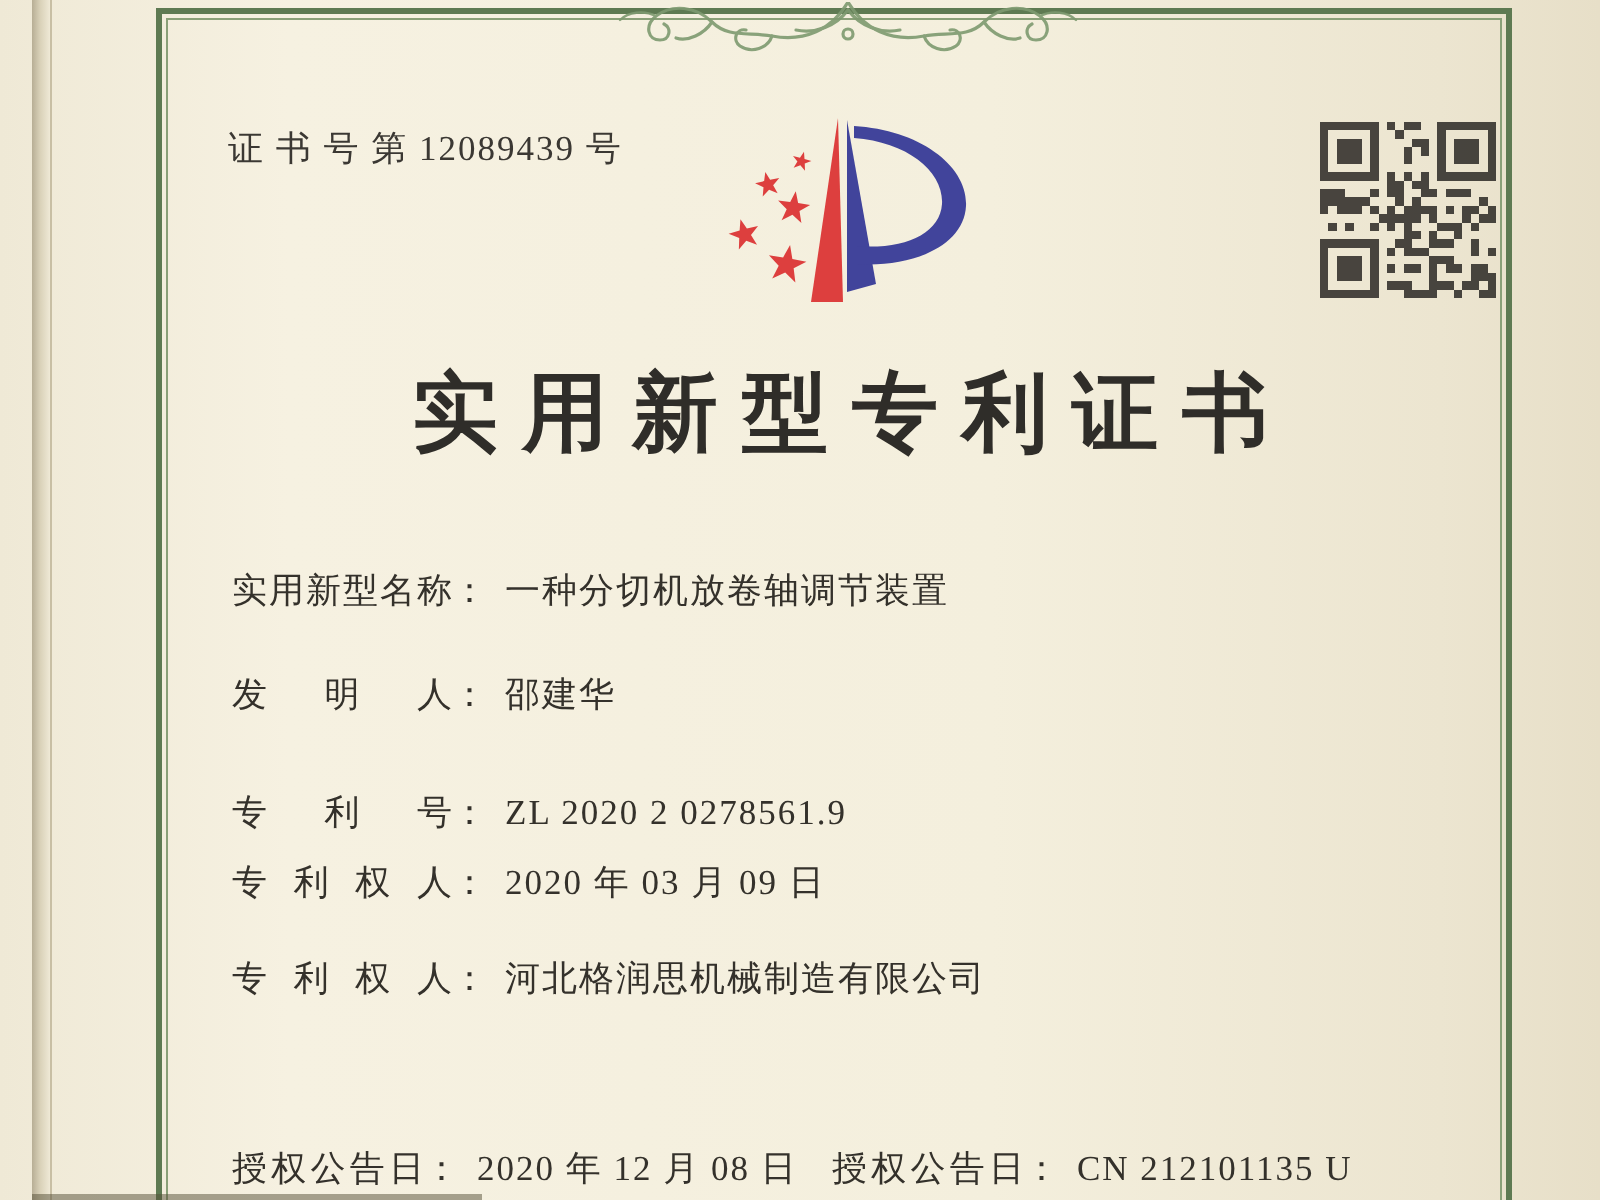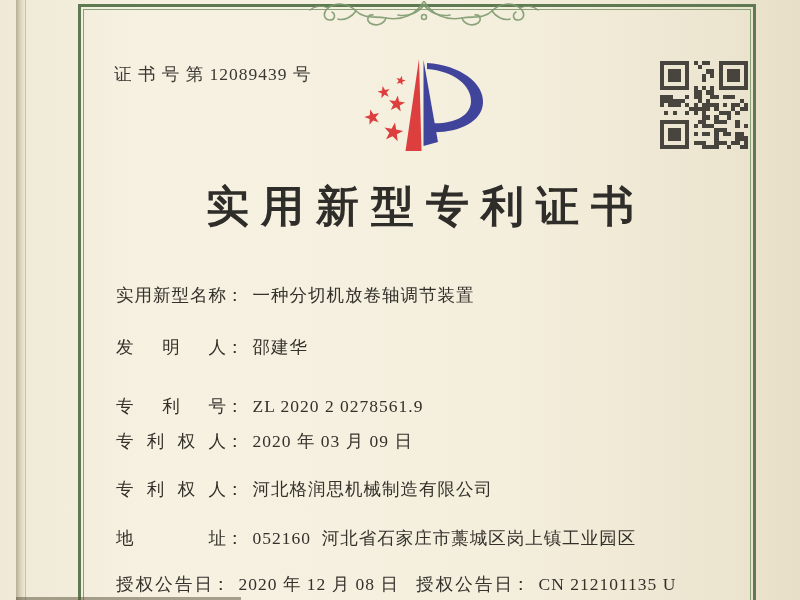--- a/index.html
+++ b/index.html
@@ -330,23 +330,20 @@
   </div>
   <div class="frow r3">
     <span class="flabel">专利号</span><span class="fcolon">：</span><span class="fvalue">ZL 2020 2 0278561.9</span>
   </div>
   <div class="frow r4">
     <span class="flabel">专利权人</span><span class="fcolon">：</span><span class="fvalue">2020 年 03 月 09 日</span>
   </div>
   <div class="frow r5">
     <span class="flabel">专利权人</span><span class="fcolon">：</span><span class="fvalue">河北格润思机械制造有限公司</span>
   </div>
-  <div class="frow r6">
-    <span class="flabel">地址</span><span class="fcolon">：</span><span class="fvalue">052160  河北省石家庄市藁城区岗上镇工业园区</span>
-  </div>
   <div class="frow r7">
     <span class="flabel short">授权公告日</span><span class="fcolon">：</span><span class="fvalue">2020 年 12 月 08 日</span>
   </div>
   <div class="frow r7 right">
     <span class="flabel short">授权公告日</span><span class="fcolon">：</span><span class="fvalue">CN 212101135 U</span>
   </div>
 
   <div class="bottom-edge"></div>
 </div>
 

